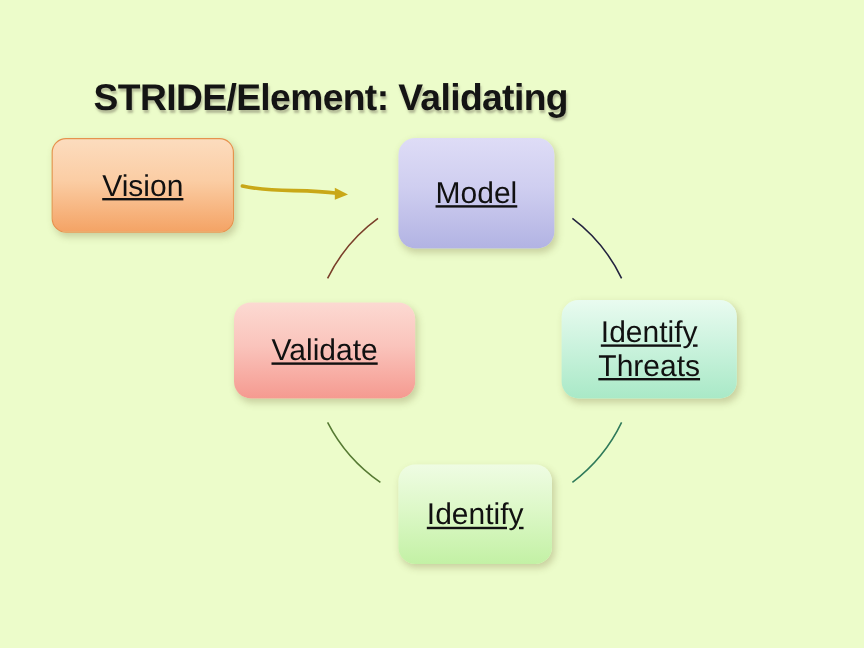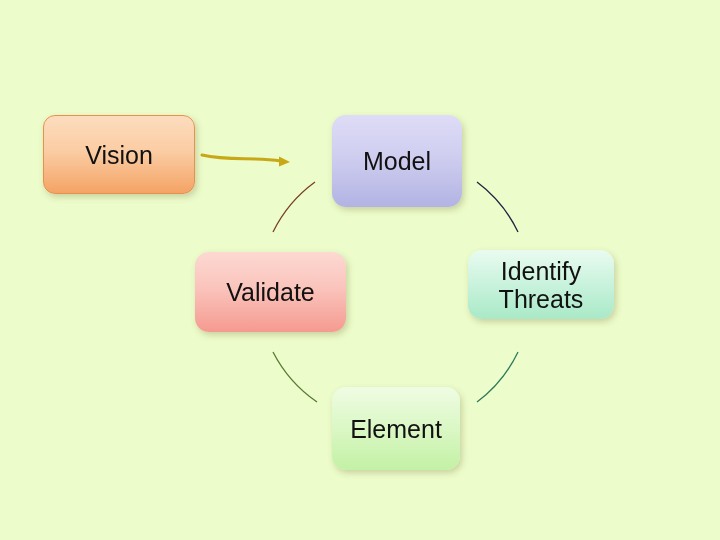--- a/index.html
+++ b/index.html
@@ -64,41 +64,43 @@
     background: linear-gradient(180deg, #dedcf6 0%, #cfcef0 45%, #b2b3e3 100%);
   }
   .node-validate {
     left: 195px; top: 252px;
     width: 151px; height: 80px;
     border-radius: 14px;
     background: linear-gradient(180deg, #fcd9d2 0%, #fac4bc 45%, #f59a90 100%);
   }
   .node-identify {
     left: 468px; top: 250px;
-    width: 130px; height: 69px;
+    width: 130px; height: 82px;
     border-radius: 14px;
     background: linear-gradient(180deg, #e9fbf0 0%, #ccf3de 45%, #a9e9c7 100%);
     padding: 0 8px;
     justify-content: center;
   }
   .node-mitigate {
     left: 332px; top: 387px;
     width: 128px; height: 83px;
     border-radius: 14px;
     background: linear-gradient(180deg, #effce3 0%, #ddf8c8 45%, #c3f1a5 100%);
   }
   .node-label {
     display: inline-block;
+    text-decoration: underline;
   }
 </style>
 </head>
 <body>
 
 <div class="slide">
 
+  <div class="slide-title">STRIDE/Element: Validating</div>
 
   <svg class="connector-layer" width="720" height="540" viewBox="0 0 720 540">
 
     <g>
       <path d="M 202 155 C 228 161, 252 157, 281 161" fill="none" stroke="#c9a818" stroke-width="3" stroke-linecap="round"></path>
       <path d="M 279 156.5 L 290 162 L 279 166.5 Z" fill="#c9a818"></path>
     </g>
 
     <path d="M 315 182 A 136 136 0 0 0 273 232" fill="none" stroke="#7a3f2a" stroke-width="1.3"></path>
     <path d="M 477 182 A 136 136 0 0 1 518 232" fill="none" stroke="#23233f" stroke-width="1.3"></path>
@@ -116,16 +118,16 @@
 
   <div class="node node-validate">
     <span class="node-label">Validate</span>
   </div>
 
   <div class="node node-identify">
     <span class="node-label">Identify Threats</span>
   </div>
 
   <div class="node node-mitigate">
-    <span class="node-label">Element</span>
+    <span class="node-label">Identify</span>
   </div>
 
 </div>
 
 </body></html>

